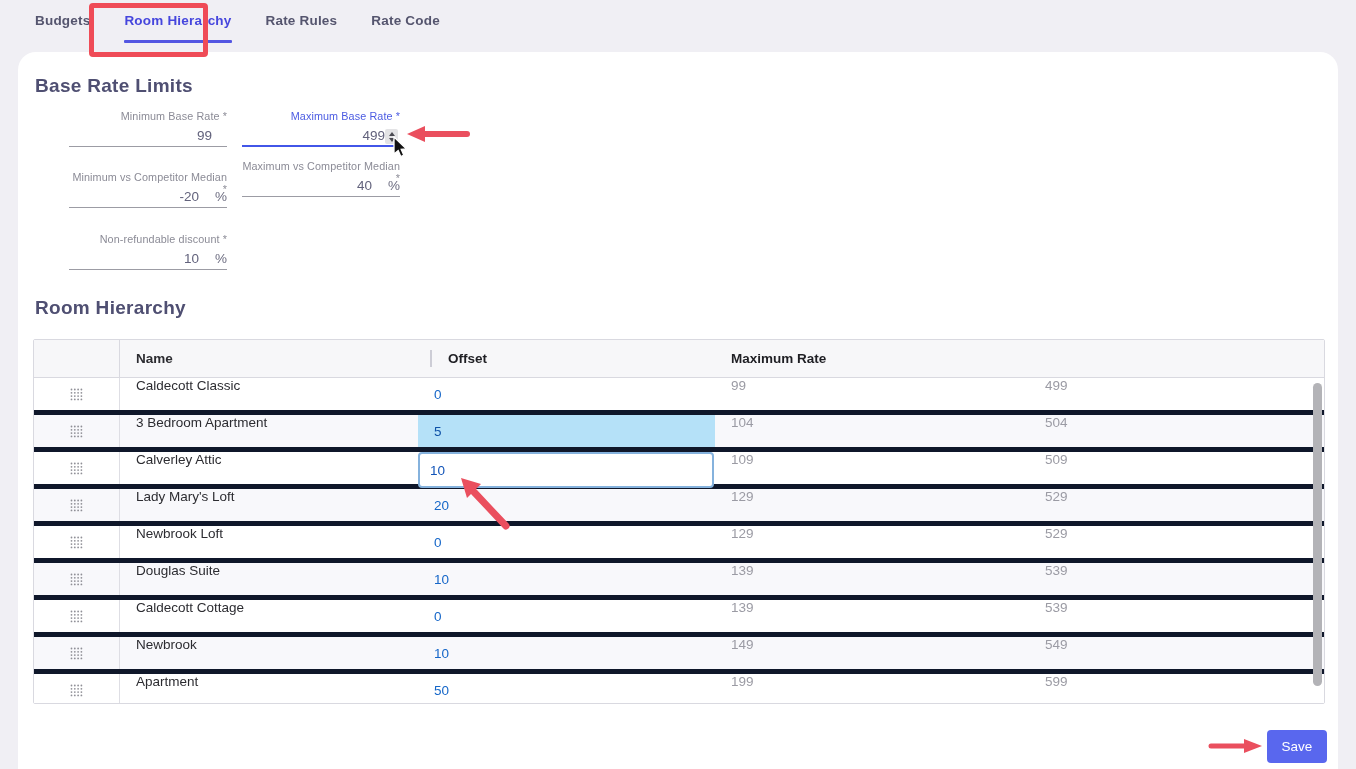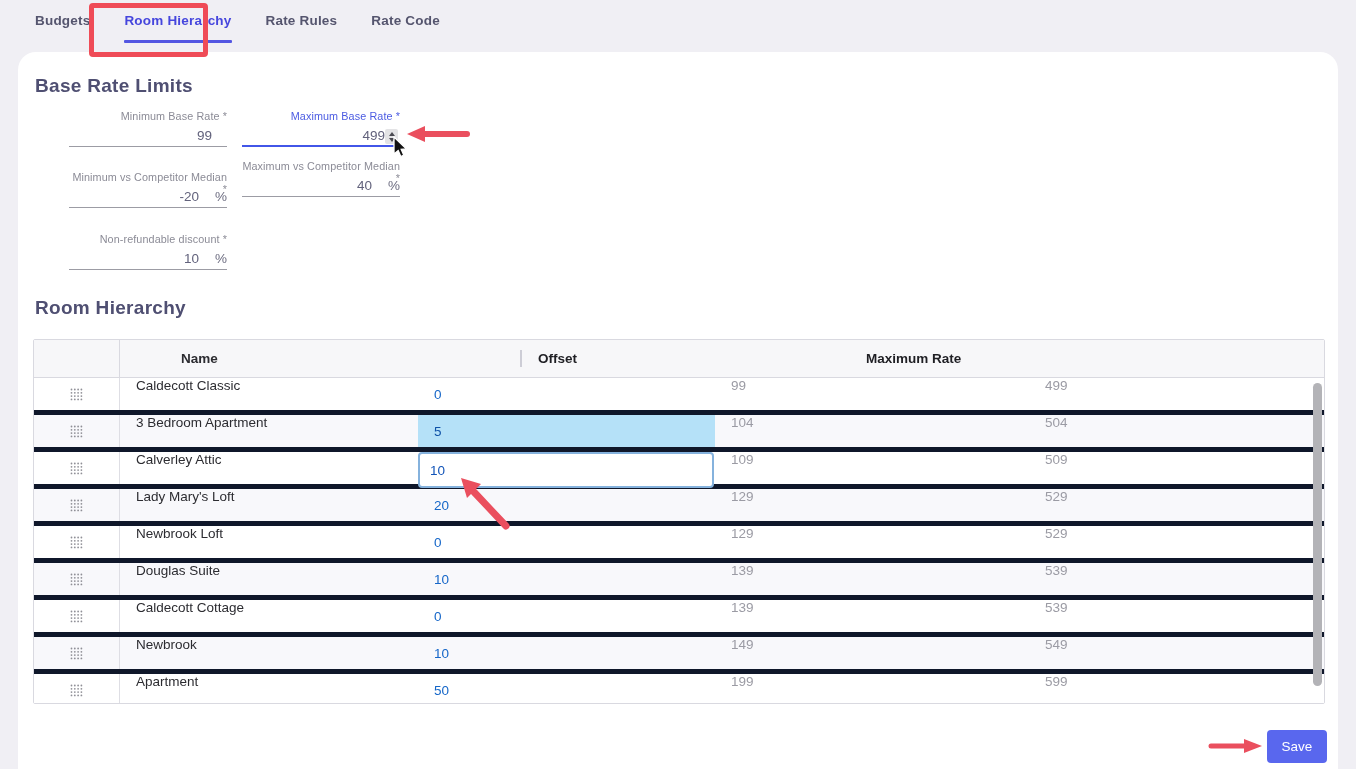--- a/index.html
+++ b/index.html
@@ -38,21 +38,21 @@
   .fld-4 { left:224px; top:108px; }
   .fld-5 { left:51px; top:181px; }
 
   
   .stepper { position:absolute; right:2px; top:19px; width:13px; height:15px; background:#e3e3e5; border-radius:2px; display:flex; flex-direction:column; align-items:center; justify-content:center; gap:2px; }
   .tri-up { width:0; height:0; border-left:3.5px solid transparent; border-right:3.5px solid transparent; border-bottom:4px solid #4a4a52; }
   .tri-down { width:0; height:0; border-left:3.5px solid transparent; border-right:3.5px solid transparent; border-top:4px solid #4a4a52; }
 
   
   .table { position:absolute; left:15px; top:287px; width:1292px; border:1px solid #d9d9e0; border-radius:2px; background:#fff; }
-  .thead { display:flex; height:38px; align-items:center; background:#f7f7f9; border-bottom:1px solid #d9d9e0; font-size:13.5px; font-weight:700; color:#1f1f24;gap:45px; }
+  .thead { display:flex; height:38px; align-items:center; background:#f7f7f9; border-bottom:1px solid #d9d9e0; font-size:13.5px; font-weight:700; color:#1f1f24; }
   .tbody { position:relative; height:325px; overflow:hidden; }
   .trow { display:flex; height:37px; align-items:flex-start; border-bottom:5px solid #0f172a; background:#fff; font-size:13.5px; }
   .trow.alt { background:#f8f8fb; }
   .c-drag { width:86px; align-self:stretch; display:flex; align-items:center; justify-content:center; border-right:1px solid #dedee4; flex:none; }
   .c-name { width:298px; padding-left:16px; color:#2c2c31; flex:none; }
   .c-offset { width:297px; padding-left:16px; color:#1566c8; font-weight:500; align-self:stretch; display:flex; align-items:center; position:relative; flex:none; }
   .c-min, .c-max { padding-left:16px; color:#9b9ba4; flex:none; }
   .c-min { width:314px; }
   .c-max { width:297px; }
   .hdr-offset { position:relative; }

